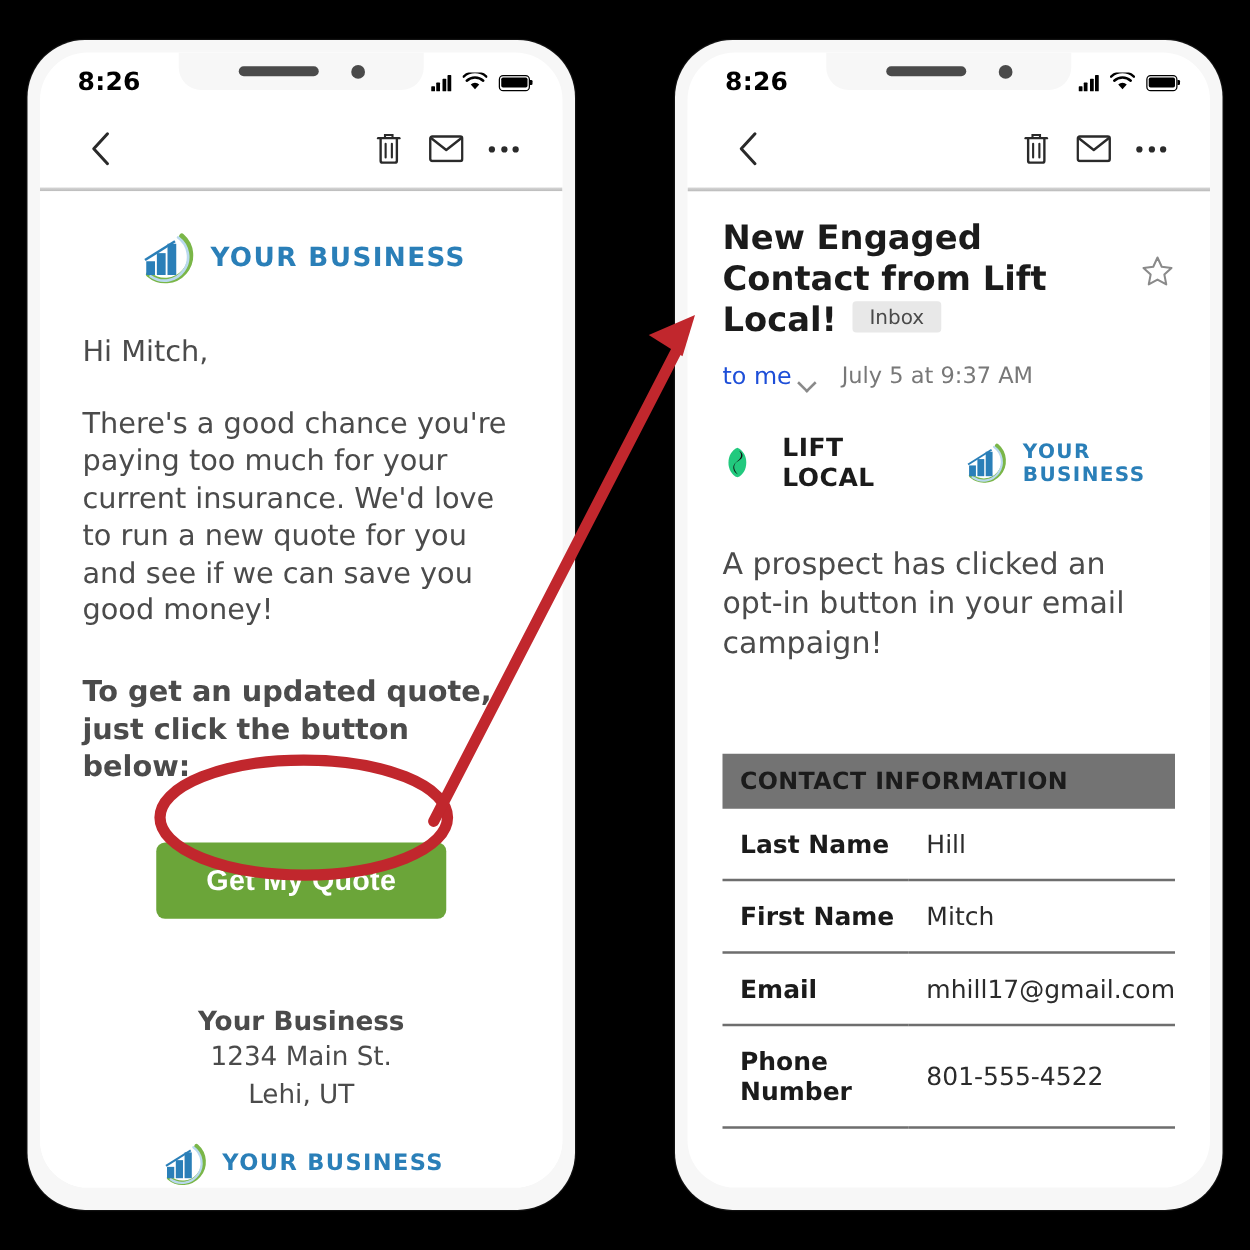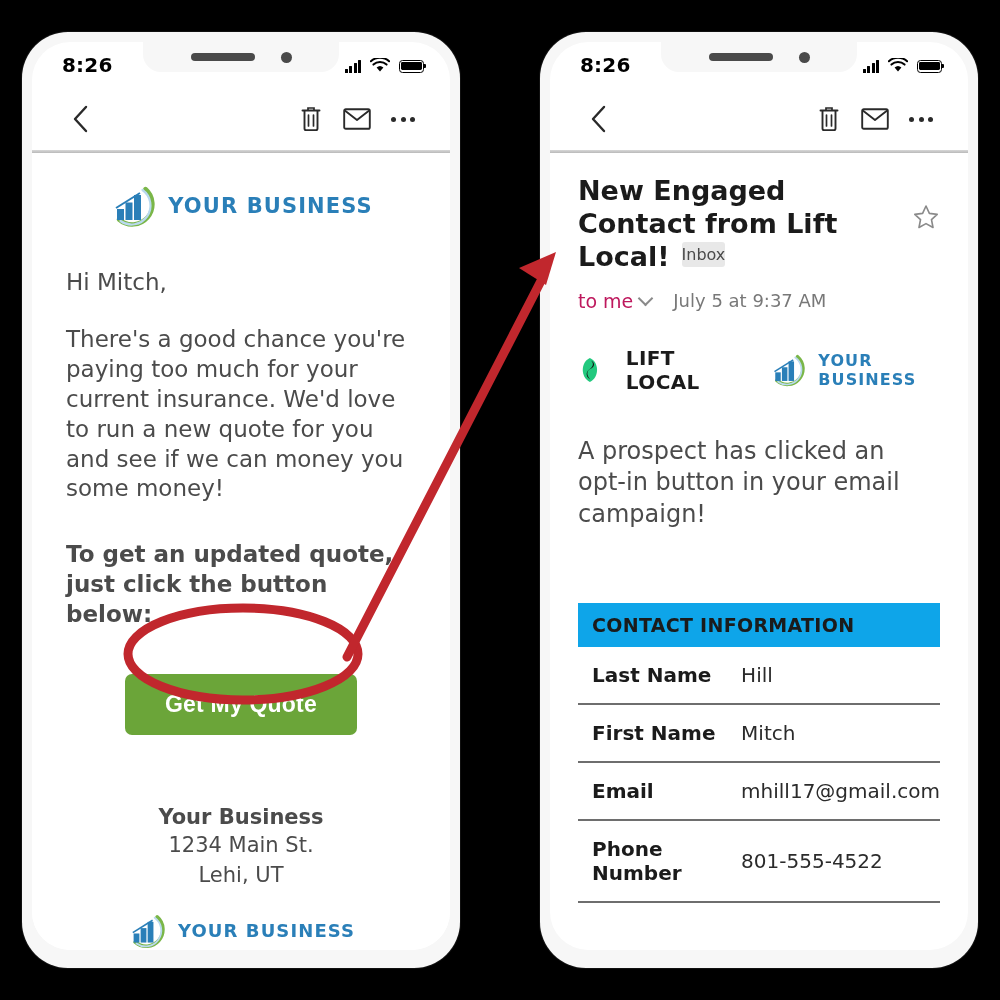--- a/index.html
+++ b/index.html
@@ -73,35 +73,35 @@
   .l-faddr{font-size:21px;color:#4b4b4b;line-height:1.30;margin-top:3px;}
   .foot-logo-row{display:flex;justify-content:center;margin-top:22px;}
   .foot-logo-row .yb-word{font-size:18px;}
 
   
   .r-body{padding:22px 28px 0 28px;}
   .r-subject-row{display:flex;align-items:flex-start;}
   .r-subject{font-size:27px;font-weight:bold;color:#1b1b1b;line-height:1.22;
              flex:1;}
   .inbox-tag{display:inline-block;background:#e8e8e8;color:#4a4a4a;
-             font-size:16px;padding:3px 0;border-radius:3px;margin-left:12px;
+             font-size:16px;padding:3px 14px;border-radius:3px;margin-left:12px;
              vertical-align:6px;font-weight:normal;}
   .star{flex:0 0 auto;margin:28px 0 0 8px;}
   .r-meta{display:flex;align-items:center;gap:22px;margin-top:16px;}
-  .r-tome{font-size:19px;color:#be185d;display:flex;align-items:center;gap:7px;}
+  .r-tome{font-size:19px;color:#1d4ed8;display:flex;align-items:flex-end;gap:7px;}
   .chev{width:9px;height:9px;border-right:2px solid #8a8a8a;
         border-bottom:2px solid #8a8a8a;transform:rotate(45deg);
         margin-top:-5px;}
   .r-date{font-size:18px;color:#787878;}
   .r-logos{display:flex;align-items:center;gap:40px;margin-top:34px;}
   .ll-logo{display:flex;align-items:center;gap:24px;}
   .ll-word{font-size:20px;font-weight:bold;color:#1b1b1b;letter-spacing:.4px;}
   .r-logos .yb-word{font-size:16px;}
   .r-msg{font-size:24px;color:#4b4b4b;line-height:1.32;margin-top:42px;}
-  .ci-head{background:#0ea5e9;font-size:19px;font-weight:bold;color:#1b1b1b;
+  .ci-head{background:#737373;font-size:19px;font-weight:bold;color:#1b1b1b;
            padding:11px 14px;letter-spacing:.3px;margin-top:72px;}
   table.ci{width:100%;border-collapse:collapse;}
   table.ci td{padding:16px 0 16px 14px;border-bottom:2px solid #6e6e6e;
               font-size:20px;vertical-align:middle;}
   table.ci td.k{font-weight:bold;color:#1b1b1b;width:47%;}
   table.ci td.v{color:#2b2b2b;}
 
   
   .anno{position:absolute;left:0;top:0;width:1000px;height:1000px;
         pointer-events:none;z-index:40;}
@@ -181,21 +181,21 @@
               <rect x="16.5" y="19.5" width="7" height="17.5" fill="#2a7fb8"></rect>
               <rect x="25" y="12" width="7" height="25" fill="#2a7fb8"></rect>
               <path d="M7 25 L31 10" stroke="#2a7fb8" stroke-width="2" fill="none"></path>
             </svg>
             <span class="yb-word">YOUR BUSINESS</span>
           </div>
         </div>
 
         <div class="l-body">
           <p class="l-greet">Hi Mitch,</p>
-          <p class="l-para">There's a good chance you're paying too much for your current insurance. We'd love to run a new quote for you and see if we can money you some money!</p>
+          <p class="l-para">There's a good chance you're paying too much for your current insurance. We'd love to run a new quote for you and see if we can save you good money!</p>
           <p class="l-bold">To get an updated quote, just click the button below:</p>
 
           <div class="cta-wrap">
             <button class="cta">Get My Quote</button>
           </div>
 
           <div class="l-footer">
             <div class="l-fname">Your Business</div>
             <div class="l-faddr">1234 Main St.</div>
             <div class="l-faddr">Lehi, UT</div>

